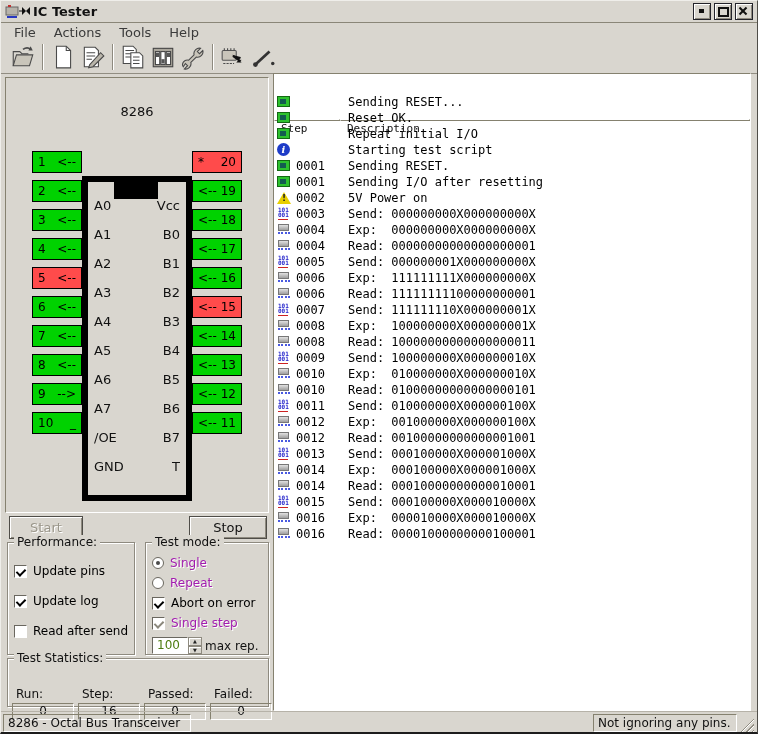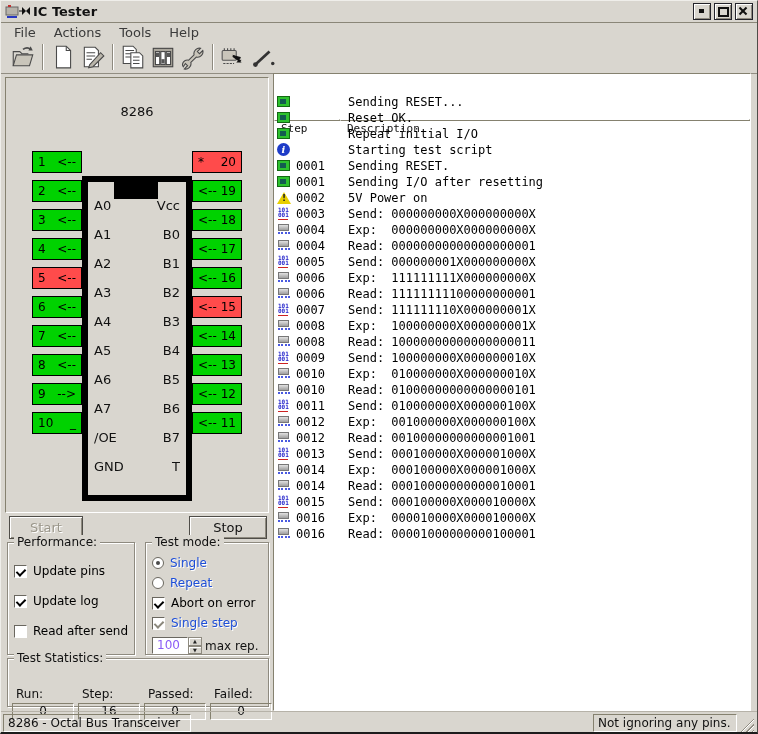--- a/index.html
+++ b/index.html
@@ -55,34 +55,34 @@
   .group{position:absolute;border:1px solid #8e8a7f;box-shadow:1px 1px 0 #ffffff,inset 1px 1px 0 #ffffff;
     box-sizing:border-box;}
   .group-title{position:absolute;top:-8px;left:6px;background:#d9d6cf;padding:0 3px;
     font-size:12px;color:#111;white-space:nowrap;}
   .g-perf{left:6px;top:541px;width:128px;height:113px;}
   .g-perf .rows{display:flex;flex-direction:column;gap:14px;padding:20px 0 0 6px;}
   .g-tmode{left:144px;top:541px;width:124px;height:113px;}
   .g-tmode .rows{display:flex;flex-direction:column;gap:4px;padding:12px 0 0 6px;}
   .g-stats{left:6px;top:657px;width:262px;height:49px;}
   .opt{display:flex;align-items:center;gap:6px;height:16px;font-size:12px;color:#000000;}
-  .opt.disabled{color:#1d4ed8;text-shadow:1px 1px 0 #fff;}
+  .opt.disabled{color:#a21caf;text-shadow:1px 1px 0 #fff;}
   .cbox{width:13px;height:13px;background:#fff;box-sizing:border-box;position:relative;
     border:1px solid;border-color:#6a675f #ffffff #ffffff #6a675f;flex:0 0 13px;}
   .opt.checked .cbox::after{content:"";position:absolute;left:3px;top:1px;width:4px;height:7px;
     border-right:2px solid #000;border-bottom:2px solid #000;transform:rotate(45deg);}
   .opt.disabled.checked .cbox::after{border-color:#8b887c;}
   .radio{width:12px;height:12px;border-radius:50%;background:#fff;box-sizing:border-box;
     border:1px solid #6a675f;position:relative;flex:0 0 12px;}
   .opt.selected .radio::after{content:"";position:absolute;left:3px;top:3px;width:4px;height:4px;
     border-radius:50%;background:#4a4a4a;}
   .spinrow{display:flex;align-items:center;margin-top:2px;}
   .spinfield{width:36px;height:17px;background:#fff;box-sizing:border-box;
     border:1px solid;border-color:#6a675f #ffffff #ffffff #6a675f;
-    font-size:12px;line-height:15px;padding-left:4px;color:#8b5cf6;}
+    font-size:12px;line-height:15px;padding-left:4px;color:#4d7c0f;}
   .spinbtns{display:flex;flex-direction:column;width:14px;height:17px;}
   .spinbtn{flex:1;background:#d9d6cf;border:1px solid #8e8a7f;box-shadow:inset 1px 1px 0 #fff;
     font-size:5px;line-height:6px;text-align:center;color:#222;box-sizing:border-box;}
   .spinlabel{font-size:12px;color:#111;margin-left:3px;white-space:nowrap;}
   .stat-grid{display:grid;grid-template-columns:repeat(4,62px);gap:2px 4px;padding:28px 0 0 4px;}
   .stat-label{font-size:12px;color:#111;padding-left:4px;}
   .stat-box{height:17px;box-sizing:border-box;text-align:center;font-size:12px;line-height:15px;
     color:#111;border:1px solid;border-color:#85816f #ffffff #ffffff #85816f;}
   
   .logpanel{position:absolute;left:272px;top:72px;width:478px;height:638px;background:#fff;

